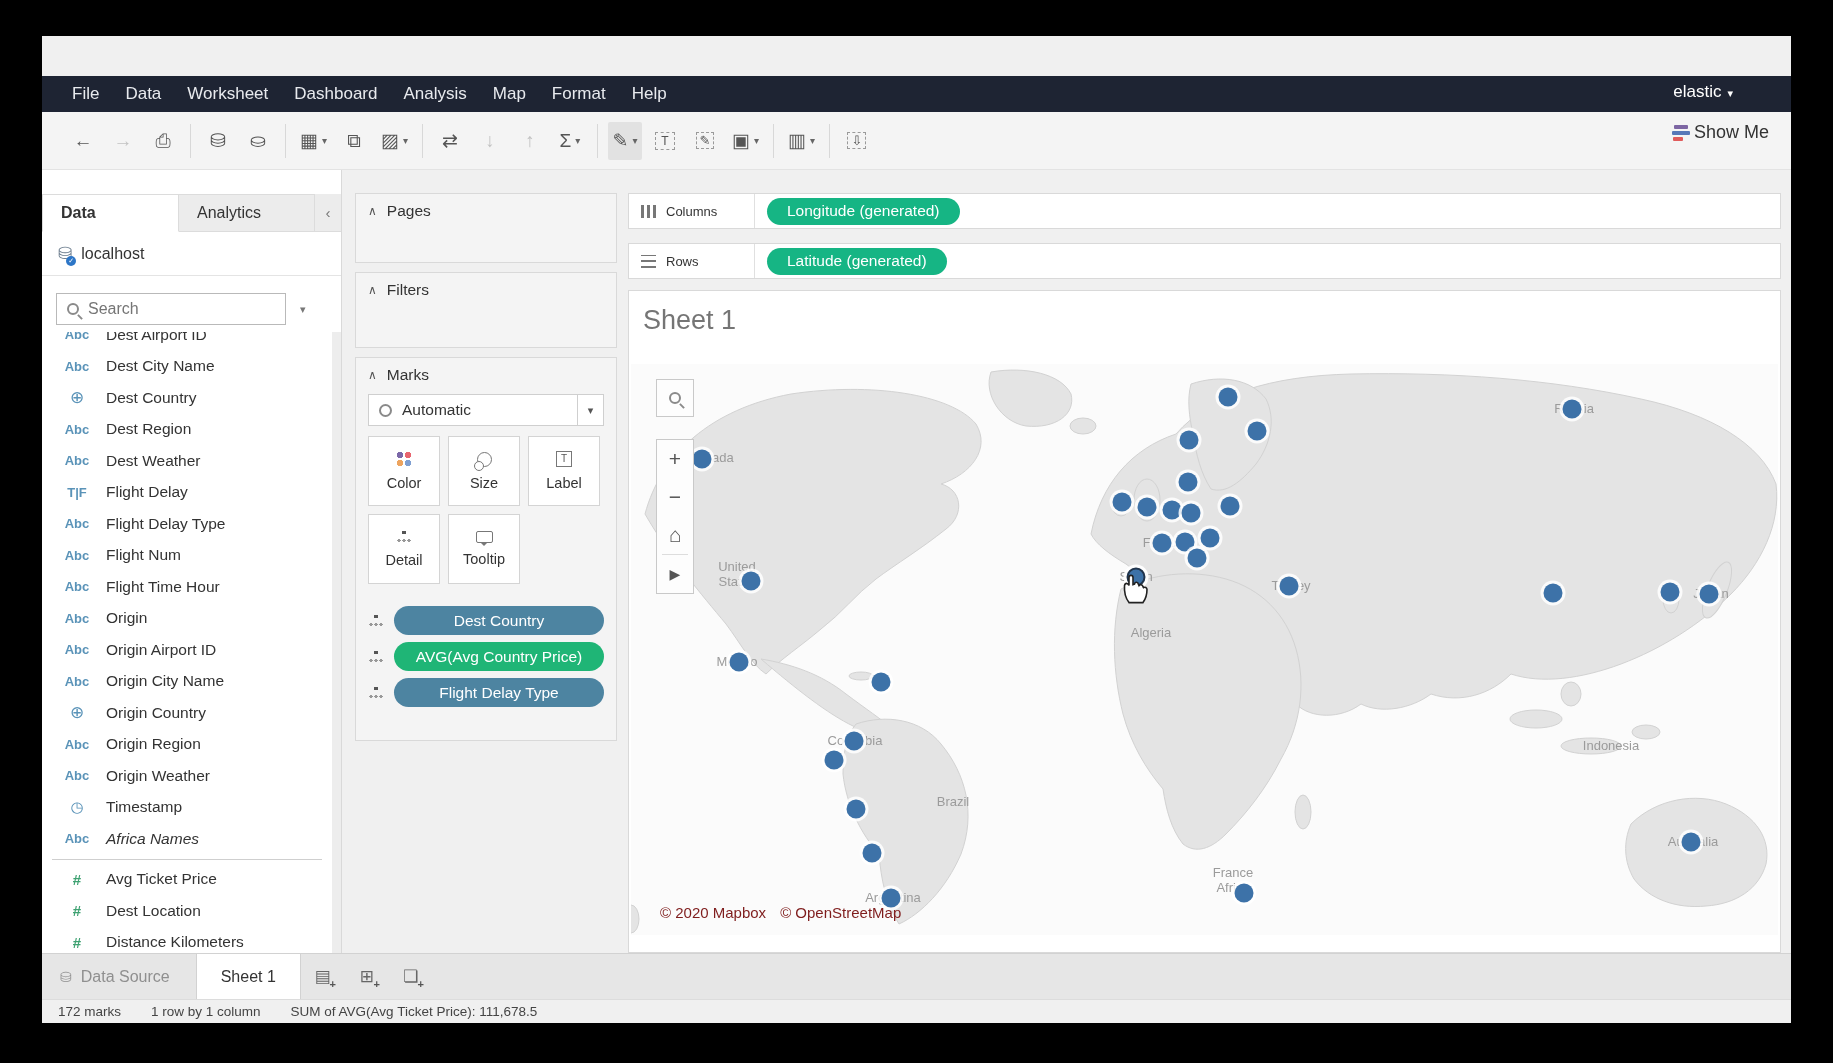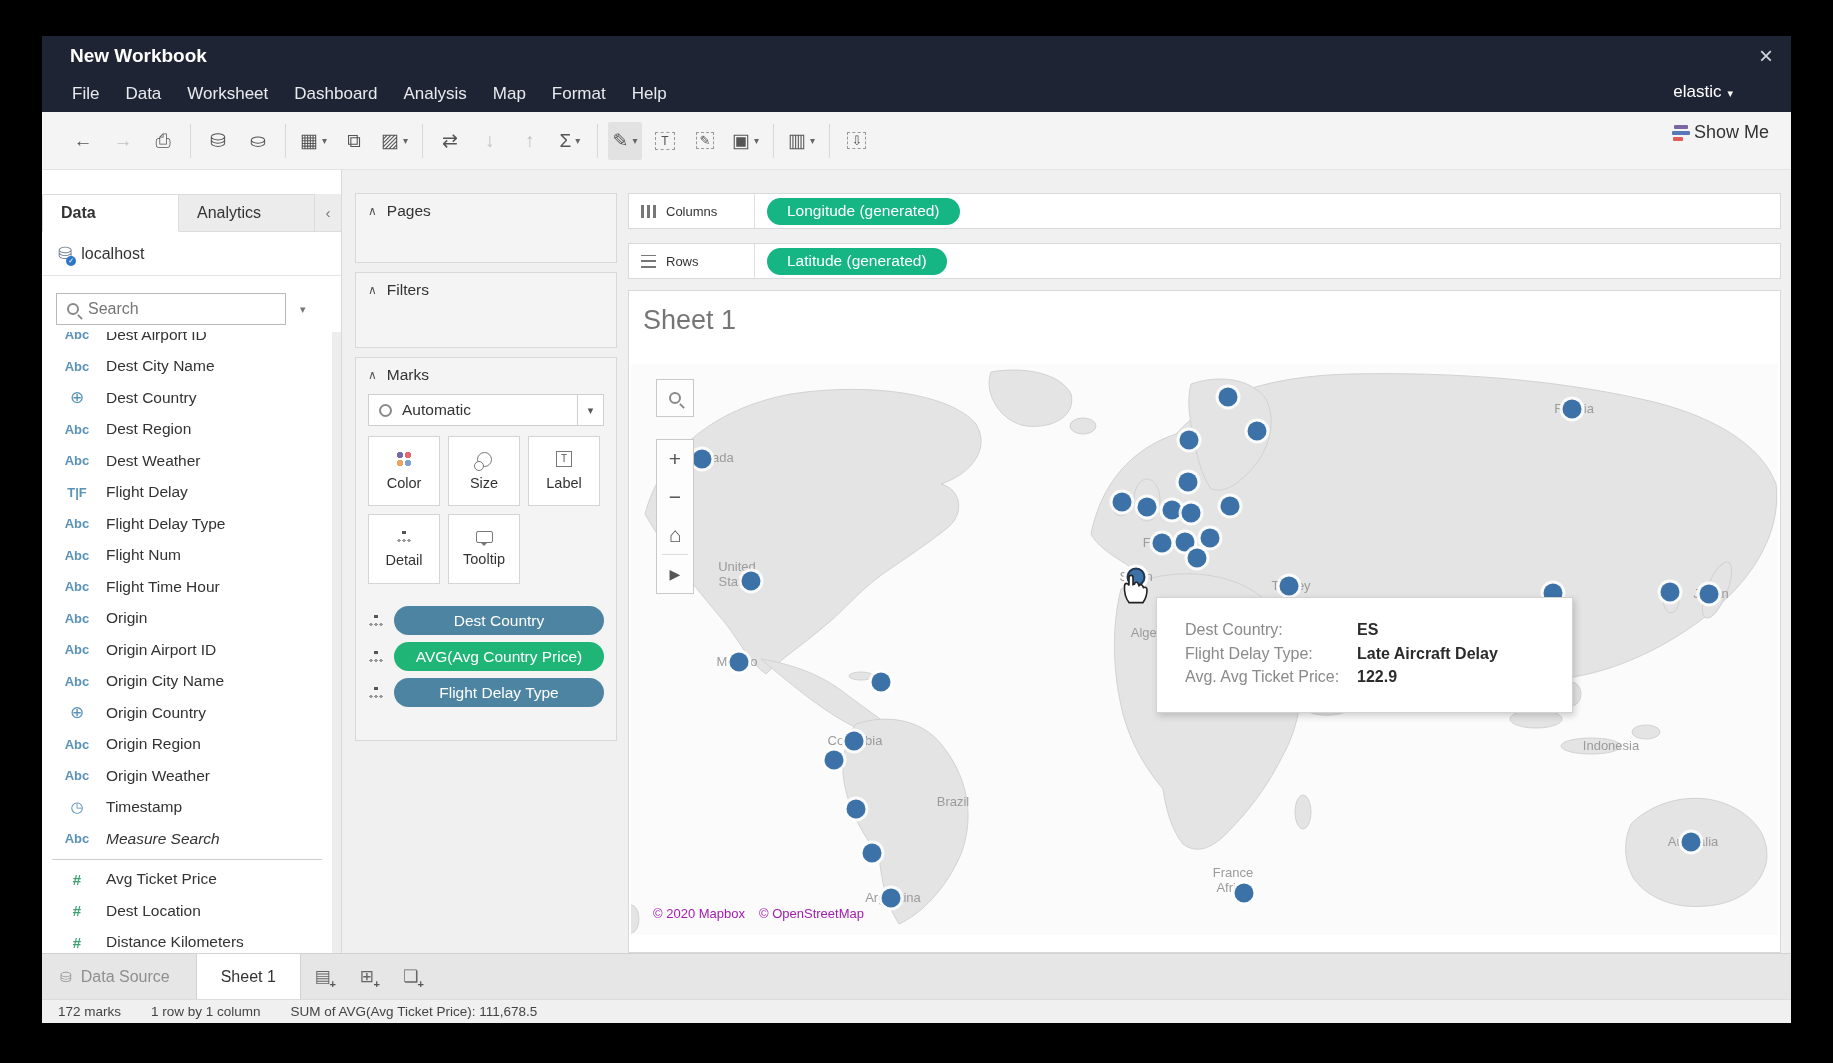--- a/index.html
+++ b/index.html
@@ -106,39 +106,35 @@
   .map-dot.hl { border:2.5px solid #21354d; box-shadow:0 0 0 3px rgba(255,255,255,.95); }
   #map-cursor { position:absolute; z-index:6; transform:translate(-30%,-10%); }
   #map-search { position:absolute; left:25px; top:15px; width:38px; height:38px; background:#fdfdfd; border:1px solid #c9c9c9; display:flex; align-items:center; justify-content:center; z-index:5; }
   #map-zoomctrl { position:absolute; left:25px; top:75px; width:38px; background:#fdfdfd; border:1px solid #c9c9c9; display:flex; flex-direction:column; align-items:center; z-index:5; }
   .zc-btn { width:38px; height:38px; display:flex; align-items:center; justify-content:center; font-size:21px; color:#555; }
   .zc-sep { width:26px; height:1px; background:#ddd; }
   #map-tooltip { position:absolute; left:525px; top:233px; width:417px; height:116px; background:#fff; border:1px solid #d2d2d2; box-shadow:2px 3px 7px rgba(0,0,0,.18); z-index:8; padding:20px 0 0 28px; }
   .tt-row { display:flex; font-size:16px; line-height:23.5px; }
   .tt-label { width:172px; color:#8a8a8a; }
   .tt-value { color:#2b2b2b; font-weight:bold; }
-  #map-attrib { position:absolute; left:22px; bottom:14px; color:#a21caf; font-size:13px; z-index:4; display:flex; gap:14px; }
+  #map-attrib { position:absolute; left:29px; bottom:14px; color:#7f1d1d; font-size:15px; z-index:4; display:flex; gap:14px; }
 
   
   #bottom-tabs { position:absolute; left:0; right:0; bottom:24px; height:46px; background:#e6e6e6; border-top:1px solid #d2d2d2; display:flex; align-items:stretch; }
   #tab-datasource { display:flex; align-items:center; gap:9px; padding:0 26px 0 18px; color:#8f8f8f; font-size:16px; }
   #tab-sheet1 { display:flex; align-items:center; padding:0 24px; background:#fff; color:#333; font-size:16px; border-left:1px solid #d2d2d2; border-right:1px solid #d2d2d2; }
   .new-tab-btn { width:44px; display:flex; align-items:center; justify-content:center; color:#666; font-size:17px; position:relative; }
   .new-tab-btn .plus { position:absolute; right:9px; bottom:9px; font-size:11px; font-weight:bold; color:#555; }
   #status-bar { position:absolute; left:0; right:0; bottom:0; height:24px; background:#f0f0f0; border-top:1px solid #dcdcdc; display:flex; align-items:center; gap:30px; padding-left:16px; font-size:13.5px; color:#444; }
 </style>
 </head>
 <body>
 
 <div id="window">
 
-  <div id="titlebar">
-    <span class="title">New Workbook</span>
-    <span id="close-btn">×</span>
-  </div>
 
   <div id="menubar">
       <span class="menu-item">File</span>
       <span class="menu-item">Data</span>
       <span class="menu-item">Worksheet</span>
       <span class="menu-item">Dashboard</span>
       <span class="menu-item">Analysis</span>
       <span class="menu-item">Map</span>
       <span class="menu-item">Format</span>
       <span class="menu-item">Help</span>
@@ -316,21 +312,21 @@
           <div class="field-row">
             <span class="field-icon ">Abc</span>
             <span class="field-label">Origin Weather</span>
           </div>
           <div class="field-row">
             <span class="field-icon dt">◷</span>
             <span class="field-label">Timestamp</span>
           </div>
           <div class="field-row">
             <span class="field-icon ">Abc</span>
-            <span class="field-label italic">Measure Search</span>
+            <span class="field-label italic">Africa Names</span>
           </div>
           <div class="field-sep"></div>
           <div class="field-row">
             <span class="field-icon num">#</span>
             <span class="field-label">Avg Ticket Price</span>
           </div>
           <div class="field-row">
             <span class="field-icon num">#</span>
             <span class="field-label">Dest Location</span>
           </div>
@@ -510,34 +506,20 @@
             <div class="map-label" style="left: 980px; top: 381px;">Indonesia</div>
             <div class="map-label" style="left: 1062px; top: 477px;">Australia</div>
             <div class="map-label" style="left: 602px; top: 516px;">France
 Africa</div>
           </div>
 
         <svg id="map-cursor" width="30" height="34" viewBox="0 0 30 34" style="left:498px; top:212px;">
           <path d="M9,30 C6,26 4,20 4.5,13 C5,10 8,10 9,13 L9,5 C9,2 13,2 13,5 L13,12 L14.5,11.5 C15,9 18,9 18.5,12 L19,13 C20,11.5 22.5,12 23,14 L23.5,15 C25,14 27,15 27,17 C27,21 26,26 23,30 Z" fill="#fff" stroke="#222" stroke-width="1.6"></path>
         </svg>
 
-        <div id="map-tooltip">
-            <div class="tt-row">
-              <span class="tt-label">Dest Country:</span>
-              <span class="tt-value">ES</span>
-            </div>
-            <div class="tt-row">
-              <span class="tt-label">Flight Delay Type:</span>
-              <span class="tt-value">Late Aircraft Delay</span>
-            </div>
-            <div class="tt-row">
-              <span class="tt-label">Avg. Avg Ticket Price:</span>
-              <span class="tt-value">122.9</span>
-            </div>
-          </div>
         <div id="map-attrib">
           <span>© 2020 Mapbox</span>
           <span>© OpenStreetMap</span>
         </div>
       </div>
     </div>
   </div>
 
   <div id="bottom-tabs">
     <div id="tab-datasource">

